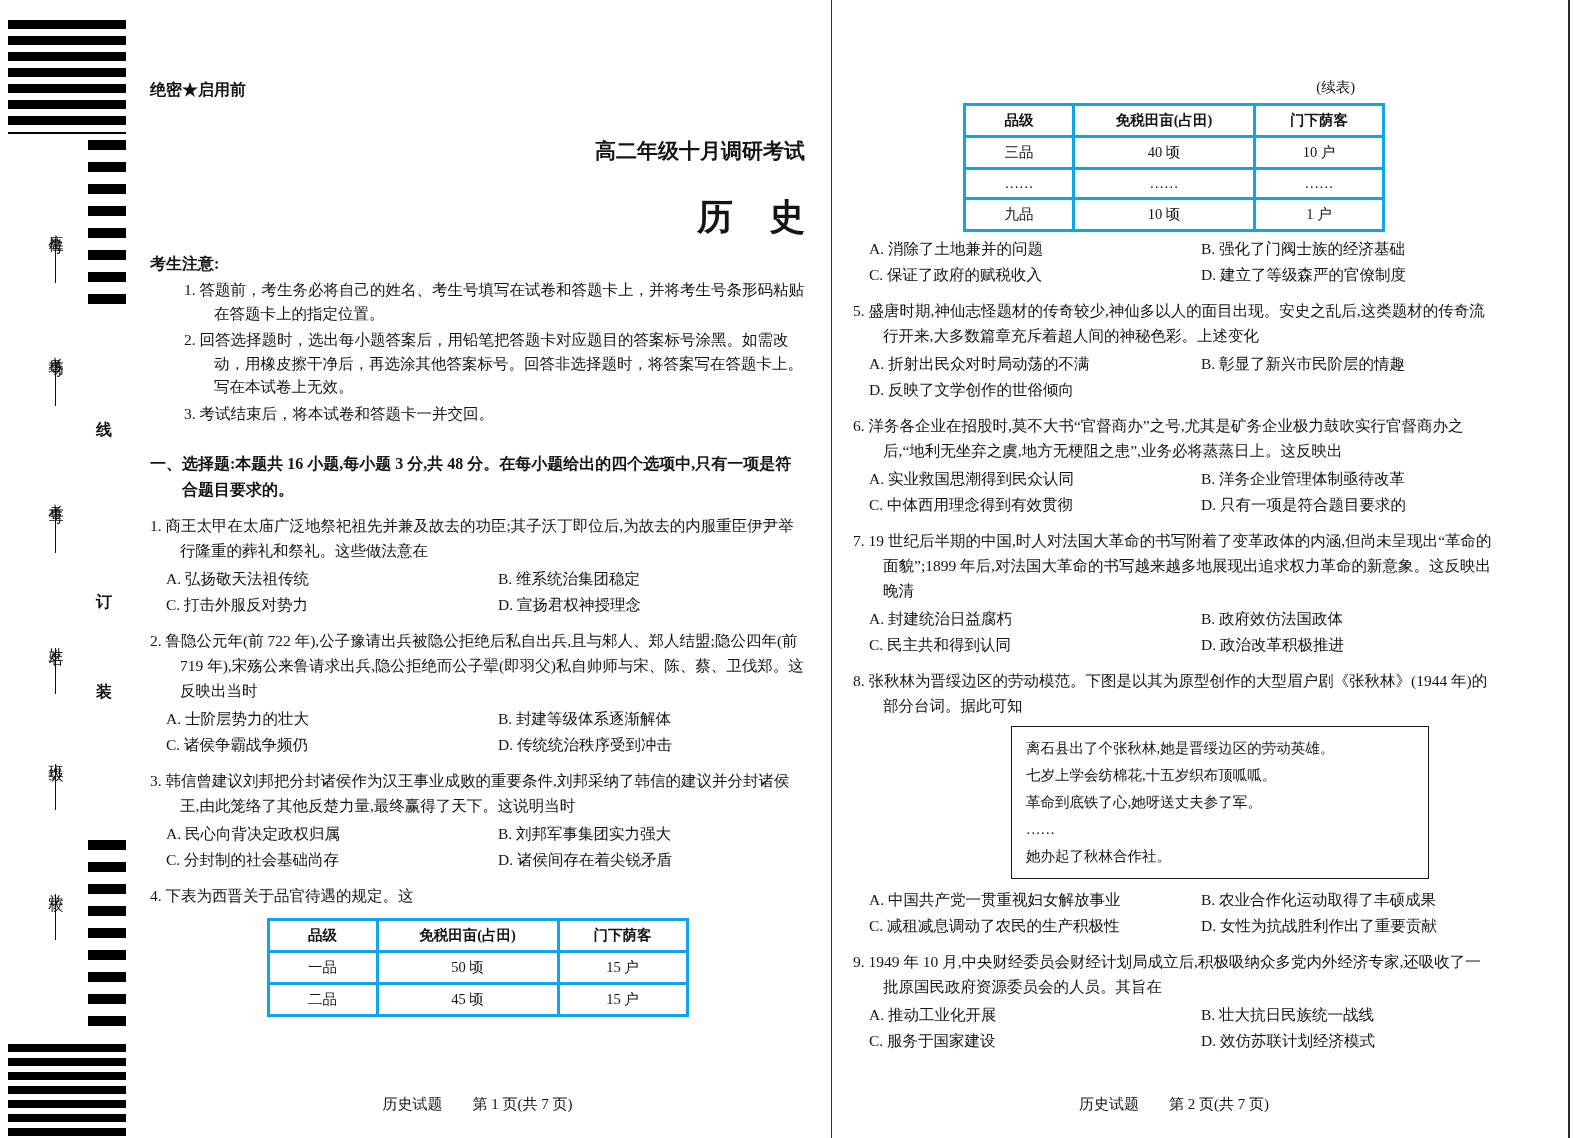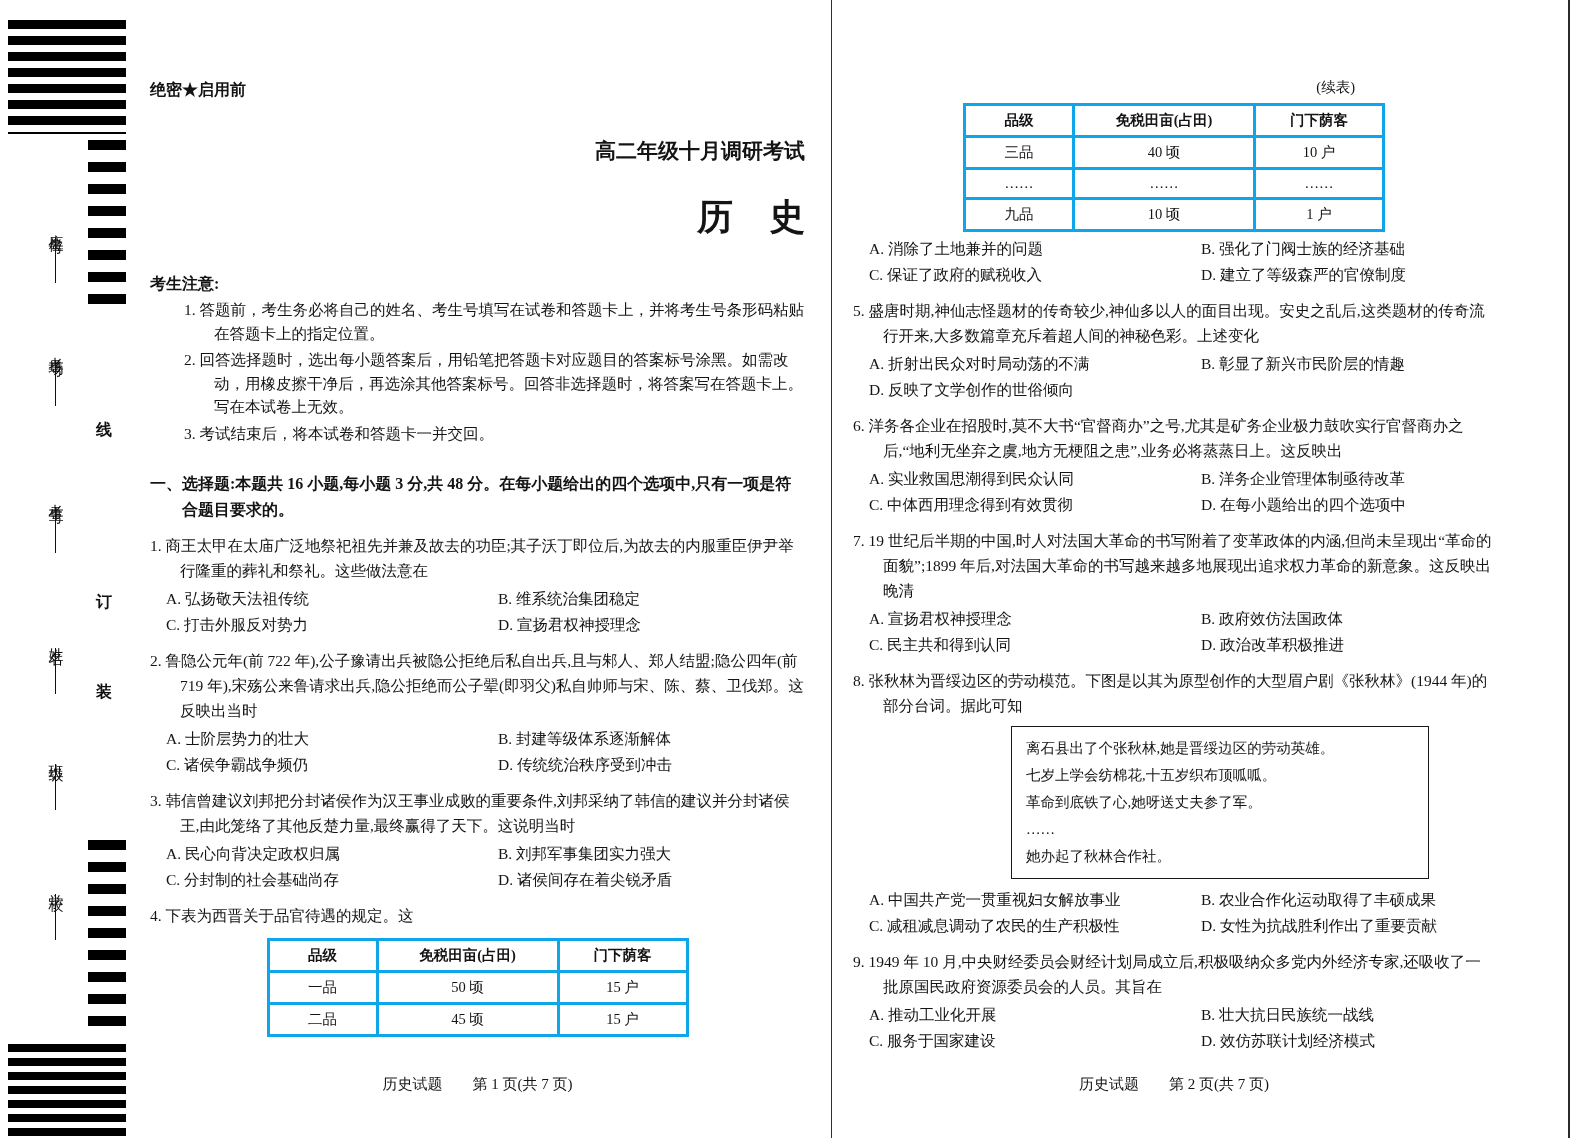--- a/index.html
+++ b/index.html
@@ -30,21 +30,21 @@
 
   
   .page  { position:absolute; top:0; height:1138px; }
   .page1 { left:150px; width:655px; }
   .page2 { left:853px; width:642px; }
 
   .center { text-align:right; }
   .secrecy { margin-top:80px; font-weight:bold; font-size:16px; }
   .exam-title { margin-top:36px; font-size:21px; font-weight:bold; }
   .subject    { margin-top:28px; font-size:36px; font-weight:bold; }
-  .notice-head { margin-top:32px; font-weight:bold; font-size:16px; }
+  .notice-head { margin-top:12px; font-weight:bold; font-size:16px; }
   .notice-item { margin-left:34px; padding-left:30px; text-indent:-30px;
                  font-size:15.5px; line-height:23.5px; margin-top:3px;font-family:Liberation Serif, serif; }
   .section-head { margin-top:26px; font-weight:bold; font-size:16px; line-height:26px;
                   padding-left:32px; text-indent:-32px; }
 
   .question { margin-top:10px; font-size:15.5px; }
   .stem { line-height:25px; padding-left:30px; text-indent:-30px; }
   .opts { display:grid; grid-template-columns:332px auto; padding-left:16px; margin-top:3px; }
   .opt  { line-height:26px; }
 
@@ -54,21 +54,21 @@
   .qtable th { font-weight:bold; }
   .col-a { width:86px; } .col-b { width:158px; } .col-c { width:106px; }
 
   .continued { margin-top:78px; padding-right:140px; text-align:right; font-size:14.5px; }
   .page2 .qtable { margin-top:6px; }
 
   .lyrics-box { border:1px solid #1a1a1a; width:388px; margin:8px 0 8px 158px;
                 padding:8px 14px; font-size:14.5px; line-height:27px; }
   .lyrics-line { white-space:normal; }
 
-  .footer { position:absolute; bottom:44px; left:0; width:100%;
+  .footer { position:absolute; bottom:24px; left:0; width:100%;
             text-align:center; font-size:15px; }
 </style>
 </head>
 <body>
 
 <div class="sheet">
 
   <div class="reg reg-top"></div>
   <div class="reg reg-up-small"></div>
   <div class="reg reg-low-small"></div>
@@ -223,28 +223,28 @@
         <span class="opt">D. 反映了文学创作的世俗倾向</span>
       </div>
     </div>
 
     <div class="question">
       <div class="stem">6. 洋务各企业在招股时,莫不大书“官督商办”之号,尤其是矿务企业极力鼓吹实行官督商办之后,“地利无坐弃之虞,地方无梗阻之患”,业务必将蒸蒸日上。这反映出</div>
       <div class="opts">
         <span class="opt">A. 实业救国思潮得到民众认同</span>
         <span class="opt">B. 洋务企业管理体制亟待改革</span>
         <span class="opt">C. 中体西用理念得到有效贯彻</span>
-        <span class="opt">D. 在每小题给出的四个选项中</span>
+        <span class="opt">D. 只有一项是符合题目要求的</span>
       </div>
     </div>
 
     <div class="question">
       <div class="stem">7. 19 世纪后半期的中国,时人对法国大革命的书写附着了变革政体的内涵,但尚未呈现出“革命的面貌”;1899 年后,对法国大革命的书写越来越多地展现出追求权力革命的新意象。这反映出晚清</div>
       <div class="opts">
-        <span class="opt">A. 宣扬君权神授理念</span>
+        <span class="opt">A. 封建统治日益腐朽</span>
         <span class="opt">B. 政府效仿法国政体</span>
         <span class="opt">C. 民主共和得到认同</span>
         <span class="opt">D. 政治改革积极推进</span>
       </div>
     </div>
 
     <div class="question">
       <div class="stem">8. 张秋林为晋绥边区的劳动模范。下图是以其为原型创作的大型眉户剧《张秋林》(1944 年)的部分台词。据此可知</div>
       <div class="lyrics-box">
         <div class="lyrics-line">离石县出了个张秋林,她是晋绥边区的劳动英雄。</div>

